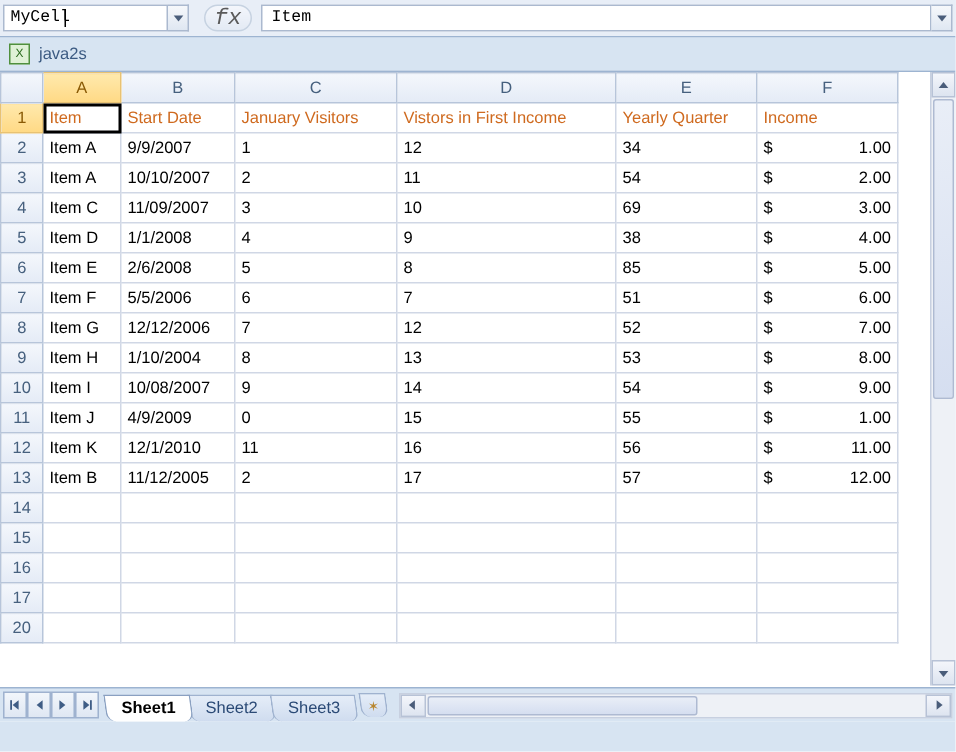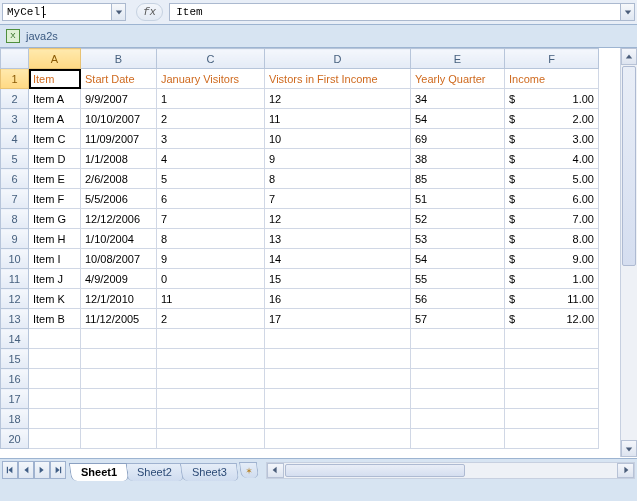--- a/index.html
+++ b/index.html
@@ -53,21 +53,21 @@
   }
   .fx-sep { width: 10px; }
   .fx-zone {
     display:flex;align-items:center;gap:4px;
     border:1px solid #c6d2e1;
     border-radius:10px;
     height:18px;
     padding:0 6px;
     background:linear-gradient(#f3f6fb,#e3eaf4);
   }
-  .fx-icon { font-style: italic; color:#5a5a5a; font-size:11px; }
+  .fx-icon { font-style: italic; color:#5a5a5a; font-size:15px; }
   .formula-input {
     flex:1;
     height:18px;
     background:#fff;
     border:1px solid #abb9cf;
     margin-left:6px;
     padding:0 6px;
     font-size:11px;
     line-height:16px;
     color:#000;
@@ -404,29 +404,20 @@
         <tr>
           <th class="rowhdr">17</th>
           <td></td>
           <td></td>
           <td></td>
           <td></td>
           <td></td>
           <td></td>
         </tr>
         <tr>
-          <th class="rowhdr">18</th>
-          <td></td>
-          <td></td>
-          <td></td>
-          <td></td>
-          <td></td>
-          <td></td>
-        </tr>
-        <tr>
           <th class="rowhdr">20</th>
           <td></td>
           <td></td>
           <td></td>
           <td></td>
           <td></td>
           <td></td>
         </tr>
       </tbody>
     </table>

